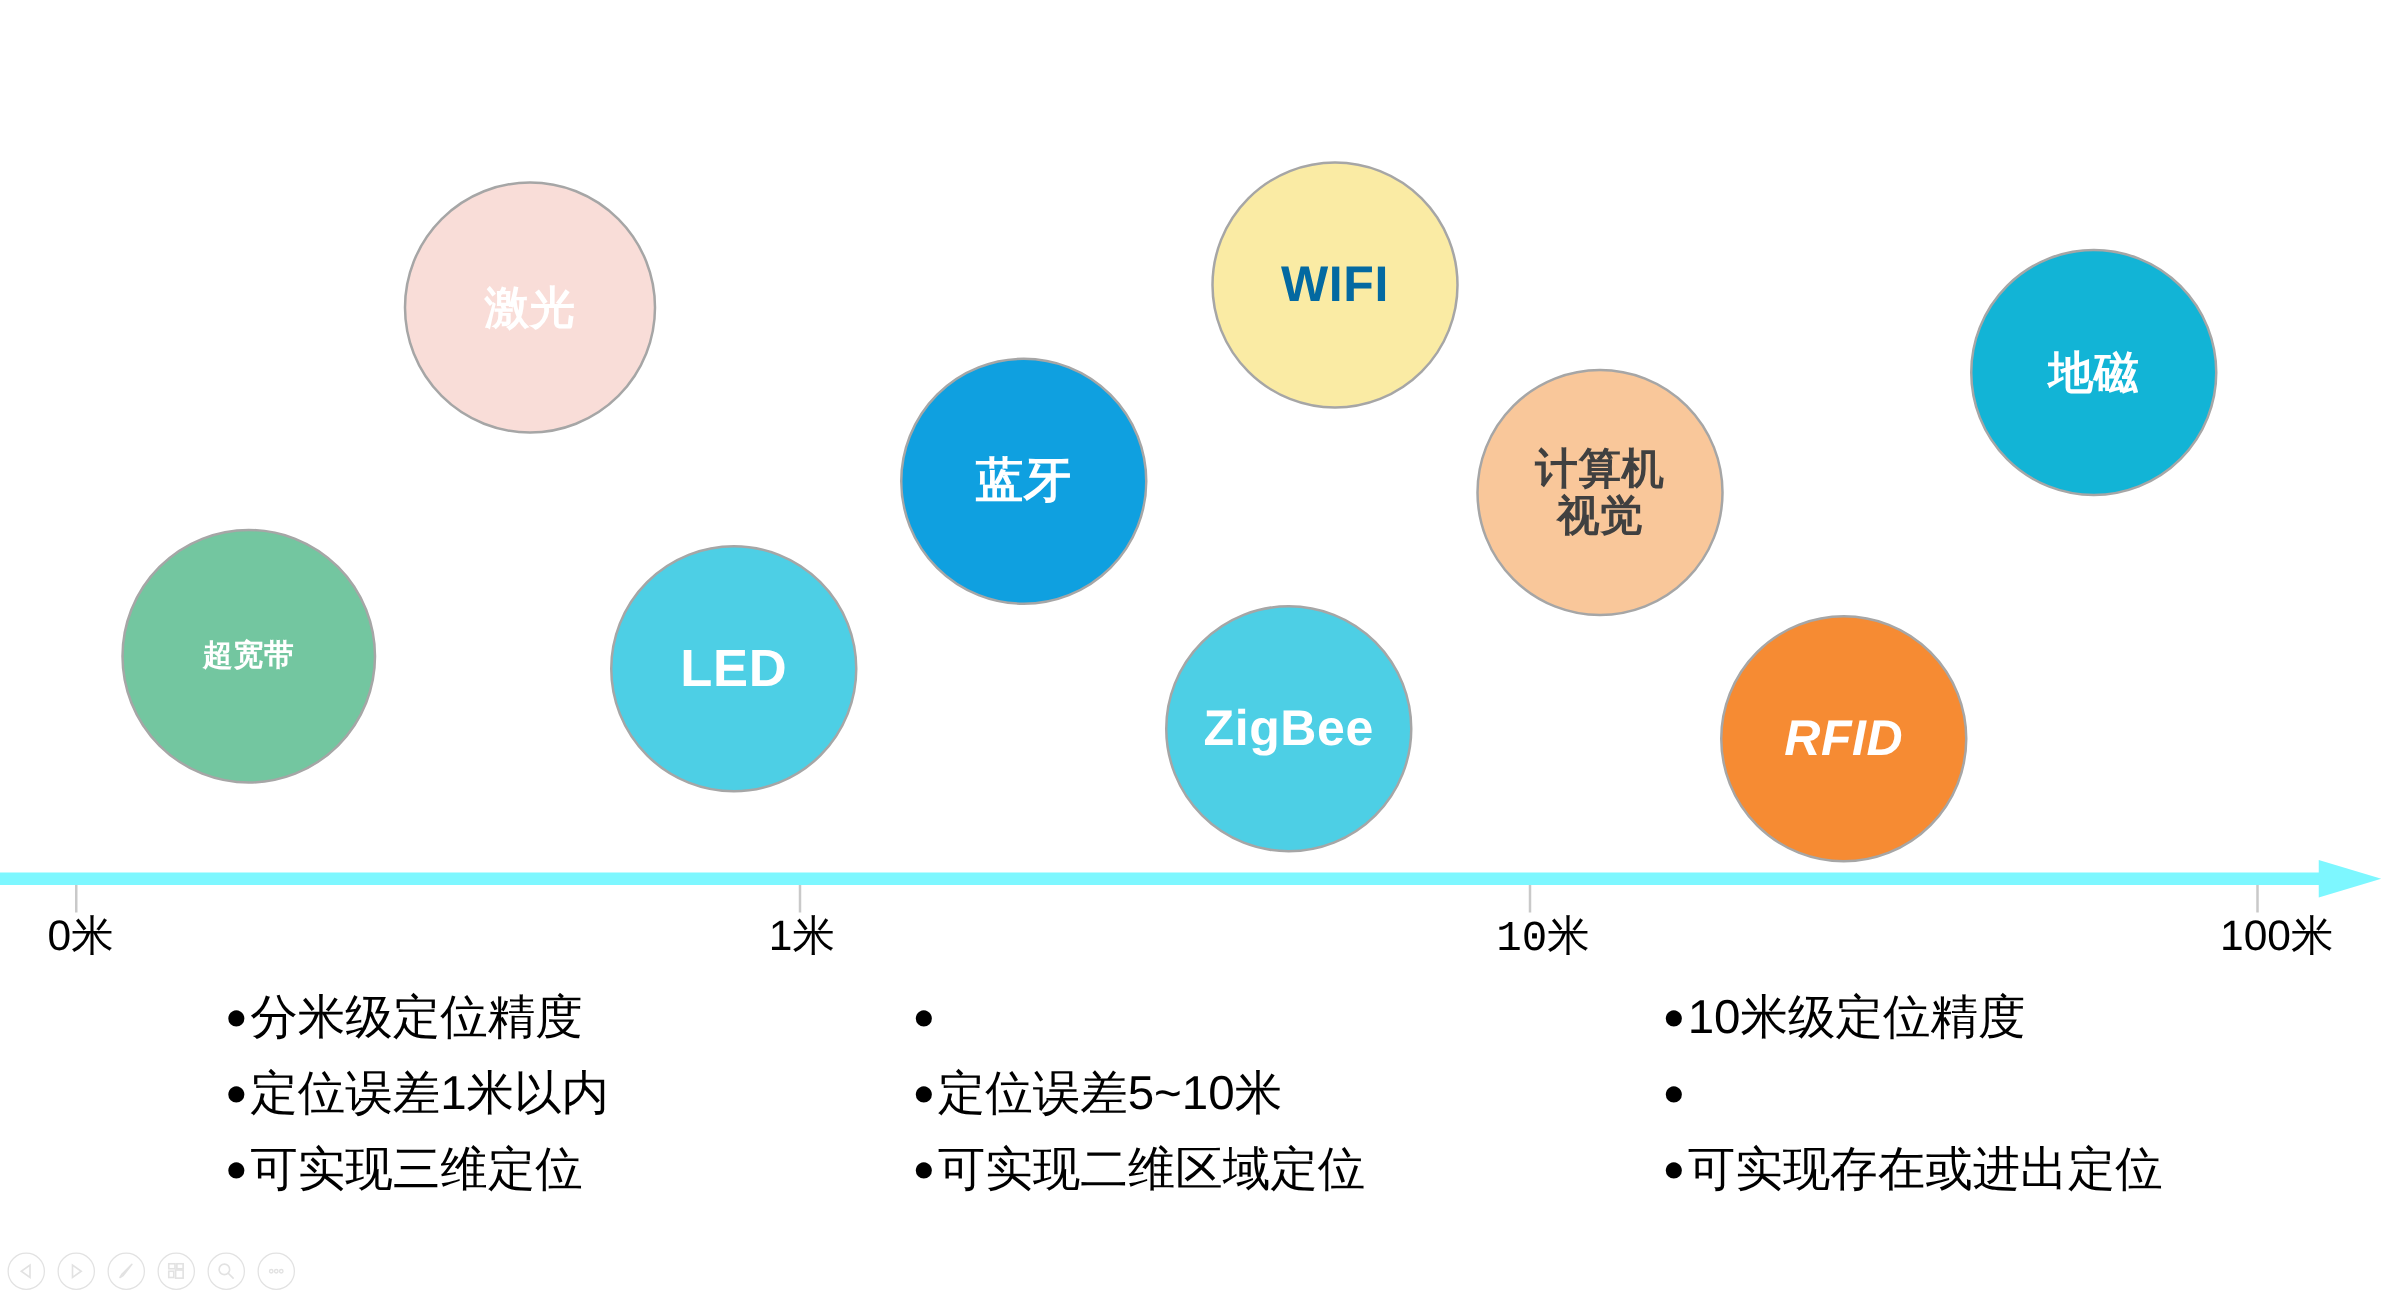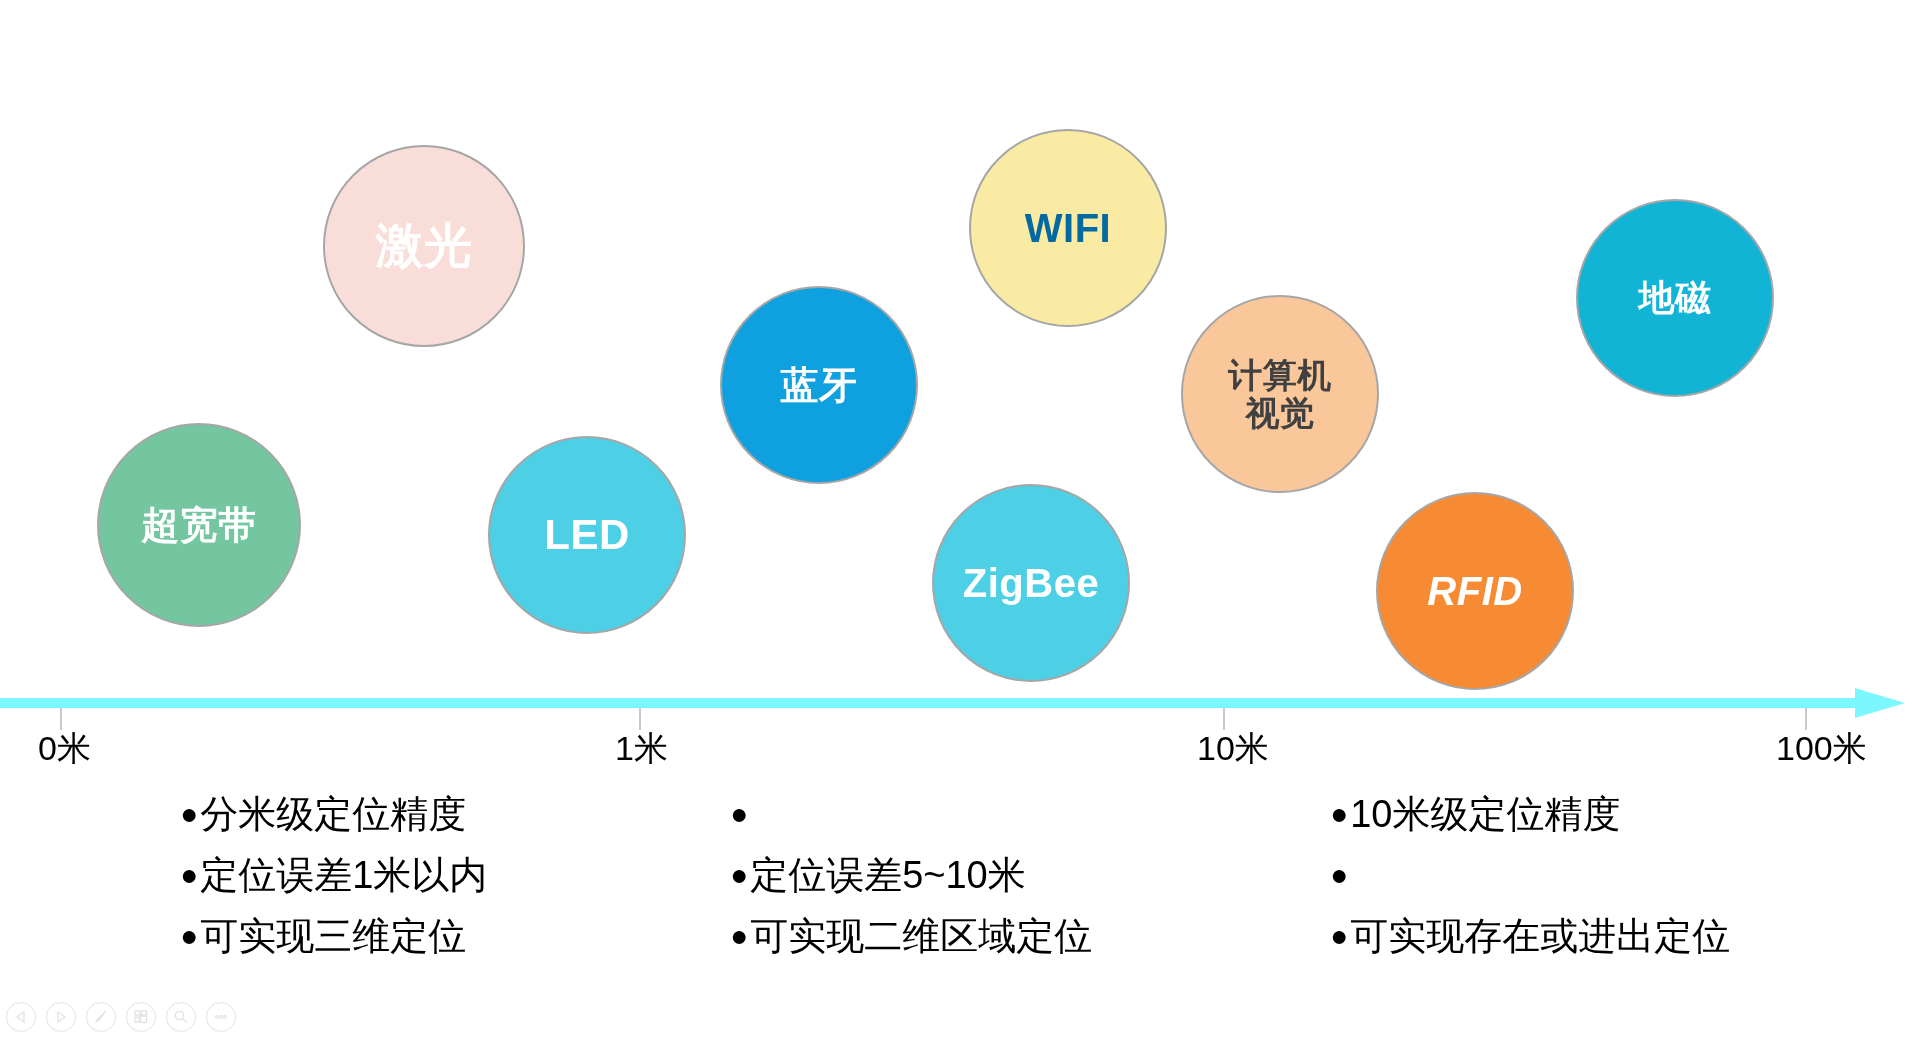--- a/index.html
+++ b/index.html
@@ -126,24 +126,24 @@
     justify-content: center;
   }
   .tb-btn svg { display: block; }
 </style>
 </head>
 <body>
 
 <div id="slide">
 
   <div id="bubbles-layer">
-      <div class="bubble" style="left: 97px; top: 423px; width: 204px; height: 204px; background: rgb(115, 198, 160); border-color: rgb(166, 166, 166); color: rgb(255, 255, 255); font-size: 38px;">
+      <div class="bubble" style="left: 97px; top: 423px; width: 204px; height: 204px; background: rgb(115, 198, 160); border-color: rgb(166, 166, 166); color: rgb(255, 255, 255); font-size: 24px;">
         <span class="lbl">超宽带</span>
       </div>
-      <div class="bubble" style="left: 323px; top: 145px; width: 202px; height: 202px; background: rgb(249, 221, 216); border-color: rgb(166, 166, 166); color: rgb(255, 255, 255); font-size: 48px;">
+      <div class="bubble" style="left: 323px; top: 145px; width: 202px; height: 202px; background: rgb(249, 221, 216); border-color: rgb(166, 166, 166); color: rgb(255, 255, 255); font-size: 36px;">
         <span class="lbl">激光</span>
       </div>
       <div class="bubble" style="left: 488px; top: 436px; width: 198px; height: 198px; background: rgb(77, 207, 229); border-color: rgb(166, 166, 166); color: rgb(255, 255, 255); font-size: 42px;">
         <span class="lbl">LED</span>
       </div>
       <div class="bubble" style="left: 720px; top: 286px; width: 198px; height: 198px; background: rgb(15, 160, 224); border-color: rgb(166, 166, 166); color: rgb(255, 255, 255); font-size: 38px;">
         <span class="lbl">蓝牙</span>
       </div>
       <div class="bubble" style="left: 932px; top: 484px; width: 198px; height: 198px; background: rgb(77, 207, 229); border-color: rgb(166, 166, 166); color: rgb(255, 255, 255); font-size: 40px;">
         <span class="lbl">ZigBee</span>
@@ -169,21 +169,21 @@
     <div id="ticks-layer">
         <div class="tick" style="left: 60px; background: rgb(201, 201, 201);"></div>
         <div class="tick" style="left: 639px; background: rgb(201, 201, 201);"></div>
         <div class="tick" style="left: 1223px; background: rgb(201, 201, 201);"></div>
         <div class="tick" style="left: 1805px; background: rgb(201, 201, 201);"></div>
       </div>
   </div>
   <div id="tick-labels-layer">
       <div class="tick-label" style="left: 38px;">0米</div>
       <div class="tick-label" style="left: 615px;">1米</div>
-      <div class="tick-label" style="left: 1197px;">10米</div>
+      <div class="tick-label" style="left: 1197px; font-family: Liberation Mono, monospace;">10米</div>
       <div class="tick-label" style="left: 1776px;">100米</div>
     </div>
 
   <div id="bullets-layer">
       <div class="bullet-col" style="left: 180px;">
         <div class="bullet-line">
           <span class="bullet-dot">●</span>
           <span>分米级定位精度</span>
         </div>
         <div class="bullet-line">

